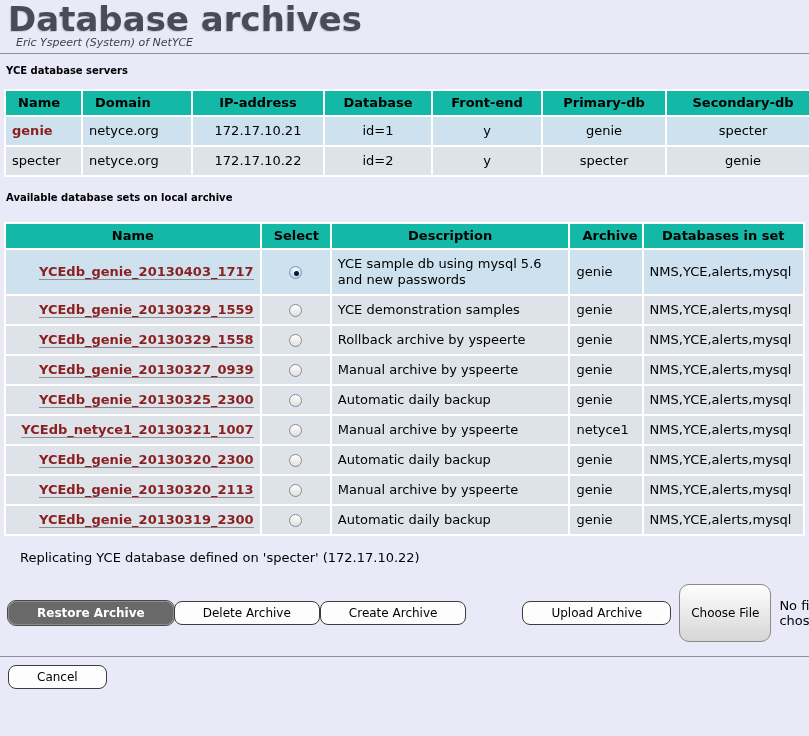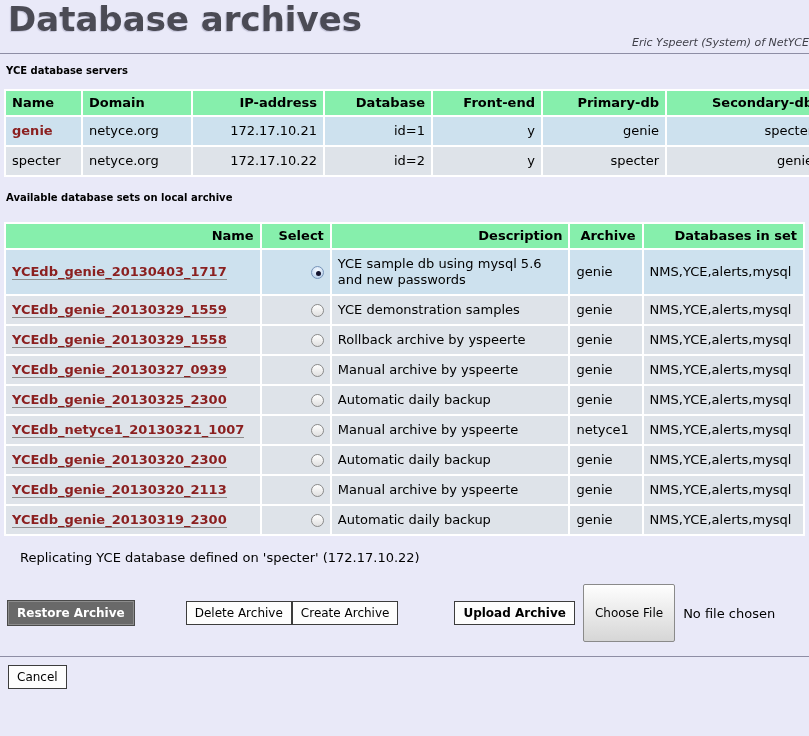--- a/index.html
+++ b/index.html
@@ -13,51 +13,51 @@
   }
   .page-title {
     margin: 4px 0 0 8px;
     font-size: 34px; line-height: 30px; font-weight: bold;
     color: #4b4b55;
     text-shadow: -1px 1px 1px #c3c3d8;
   }
   .page-subtitle {
     margin: 2px 0 4px 16px;
     font-size: 11px; line-height: 13px;
-    font-style: italic; color: #3f3f48; text-align: right;
+    font-style: italic; color: #3f3f48;
   }
   hr.rule { border: 0; border-top: 1px solid #8e8ea5; margin: 0; }
   .section-heading {
     margin: 9px 0 0 6px;
     font-size: 10px; line-height: 16px; font-weight: bold; color: #000;
   }
   table.grid {
     margin: 10px 0 0 4px;
     width: 801px;
     border-spacing: 2px;
     background: #ffffff;
     table-layout: fixed;
     font-size: 13px;
   }
   table.grid th {
-    background: #86efac;
+    background: #14b8a6;
     font-weight: bold;
-    padding: 4px 6px;
+    padding: 4px 12px;
     line-height: 16px;
   }
   table.grid td {
     background: #dee3e9;
     padding: 6px 6px;
     line-height: 16px;
     overflow: hidden;
   }
   table.grid tr.hl td { background: #cde1ee; }
   th.al, td.al { text-align: left; }
-  th.ac, td.ac { text-align: right; }
-  td.name-pad { padding-left: 10px; }
+  th.ac, td.ac { text-align: center; }
+  td.name-pad { padding-left: 10px; text-align: right; }
   tr.hl td.svr-name { color: #8b2020; font-weight: bold; }
   a.archive-link {
     color: #8b2020; font-weight: bold; text-decoration: none;
     border-bottom: 1px solid #8f8f8f;
     cursor: pointer;
   }
   .radio {
     display: inline-block; width: 13px; height: 13px;
     border-radius: 50%;
     background: linear-gradient(#ffffff, #e0e0e0);
@@ -78,42 +78,42 @@
   .actions {
     margin: 18px 0 0 8px;
     display: flex; align-items: center;
     font-size: 12px;
   }
   .btn {
     font-family: "DejaVu Sans", "Liberation Sans", sans-serif;
     font-size: 12px;
     background: #fdfdfd;
     border: 1px solid #3c3c3c;
-    border-radius: 0;
-    padding: 4px 8px;
+    border-radius: 8px;
+    padding: 4px 28px;
     color: #000;
     cursor: pointer;
     white-space: nowrap;
   }
   .btn-dark {
     background: #696969;
     color: #ffffff;
     font-weight: bold;
     border: 1px solid #8c8c8c;
     outline: 1px solid #4a4a4a;
   }
   .btn-rounded {
-    border-radius: 2px;
+    border-radius: 10px;
     background: linear-gradient(#fefefe, #d6d6d6);
     border: 1px solid #8a8a8a;
     padding: 21px 11px;
   }
-  .ml-gap1 { margin-left: 52px; }
+  .ml-gap1 { }
   .ml-gap2 { }
-  .ml-gap3 { margin-left: 56px; font-weight: bold; }
+  .ml-gap3 { margin-left: 56px; }
   .ml-sm { margin-left: 8px; }
   .no-file { font-size: 13px; margin-left: 8px; }
   .cancel-row { margin: 8px 0 0 8px; }
 </style>
 </head>
 <body>
 
 <div class="page-title">Database archives</div>
 <div class="page-subtitle">Eric Yspeert (System) of NetYCE</div>
 <hr class="rule">

